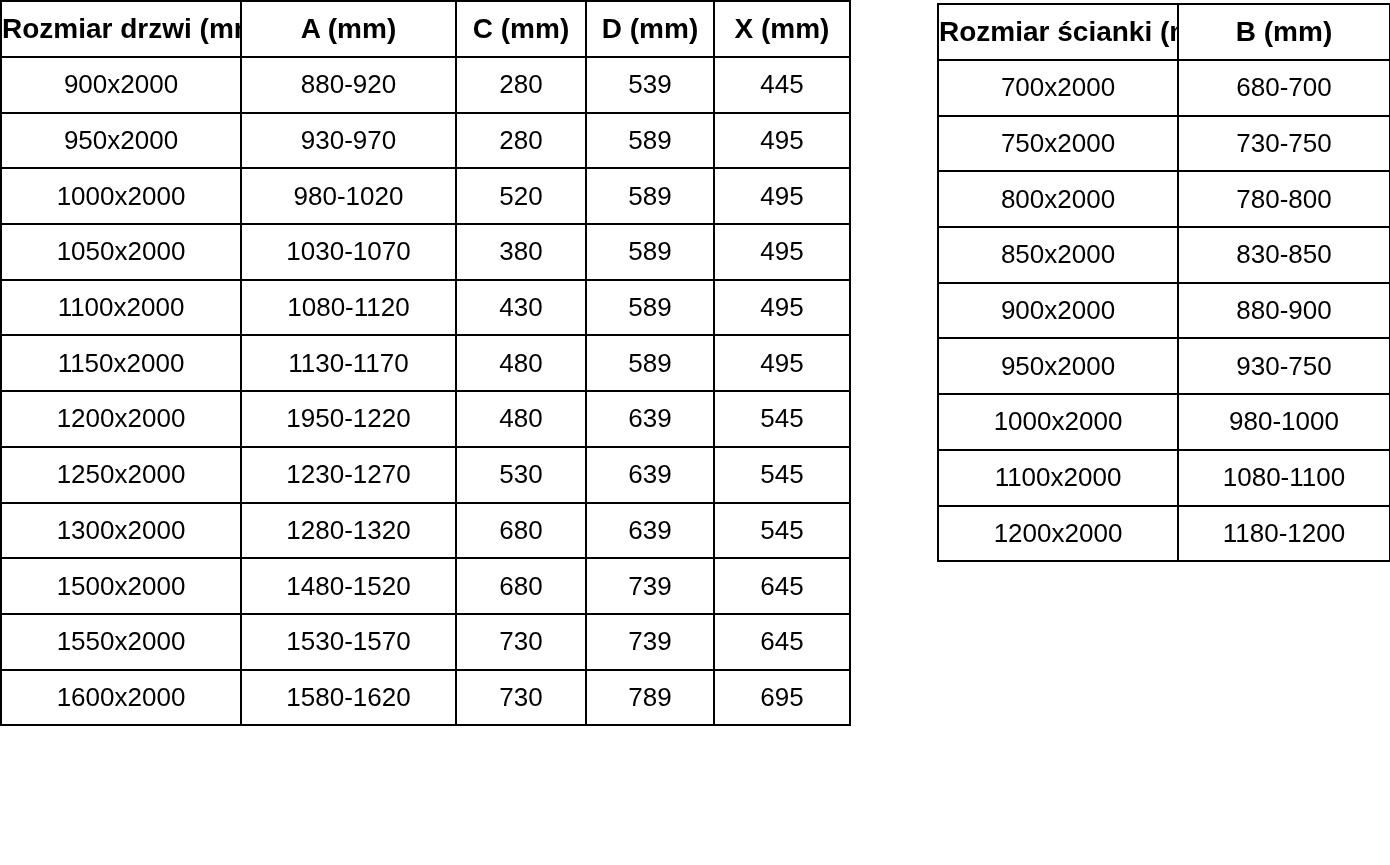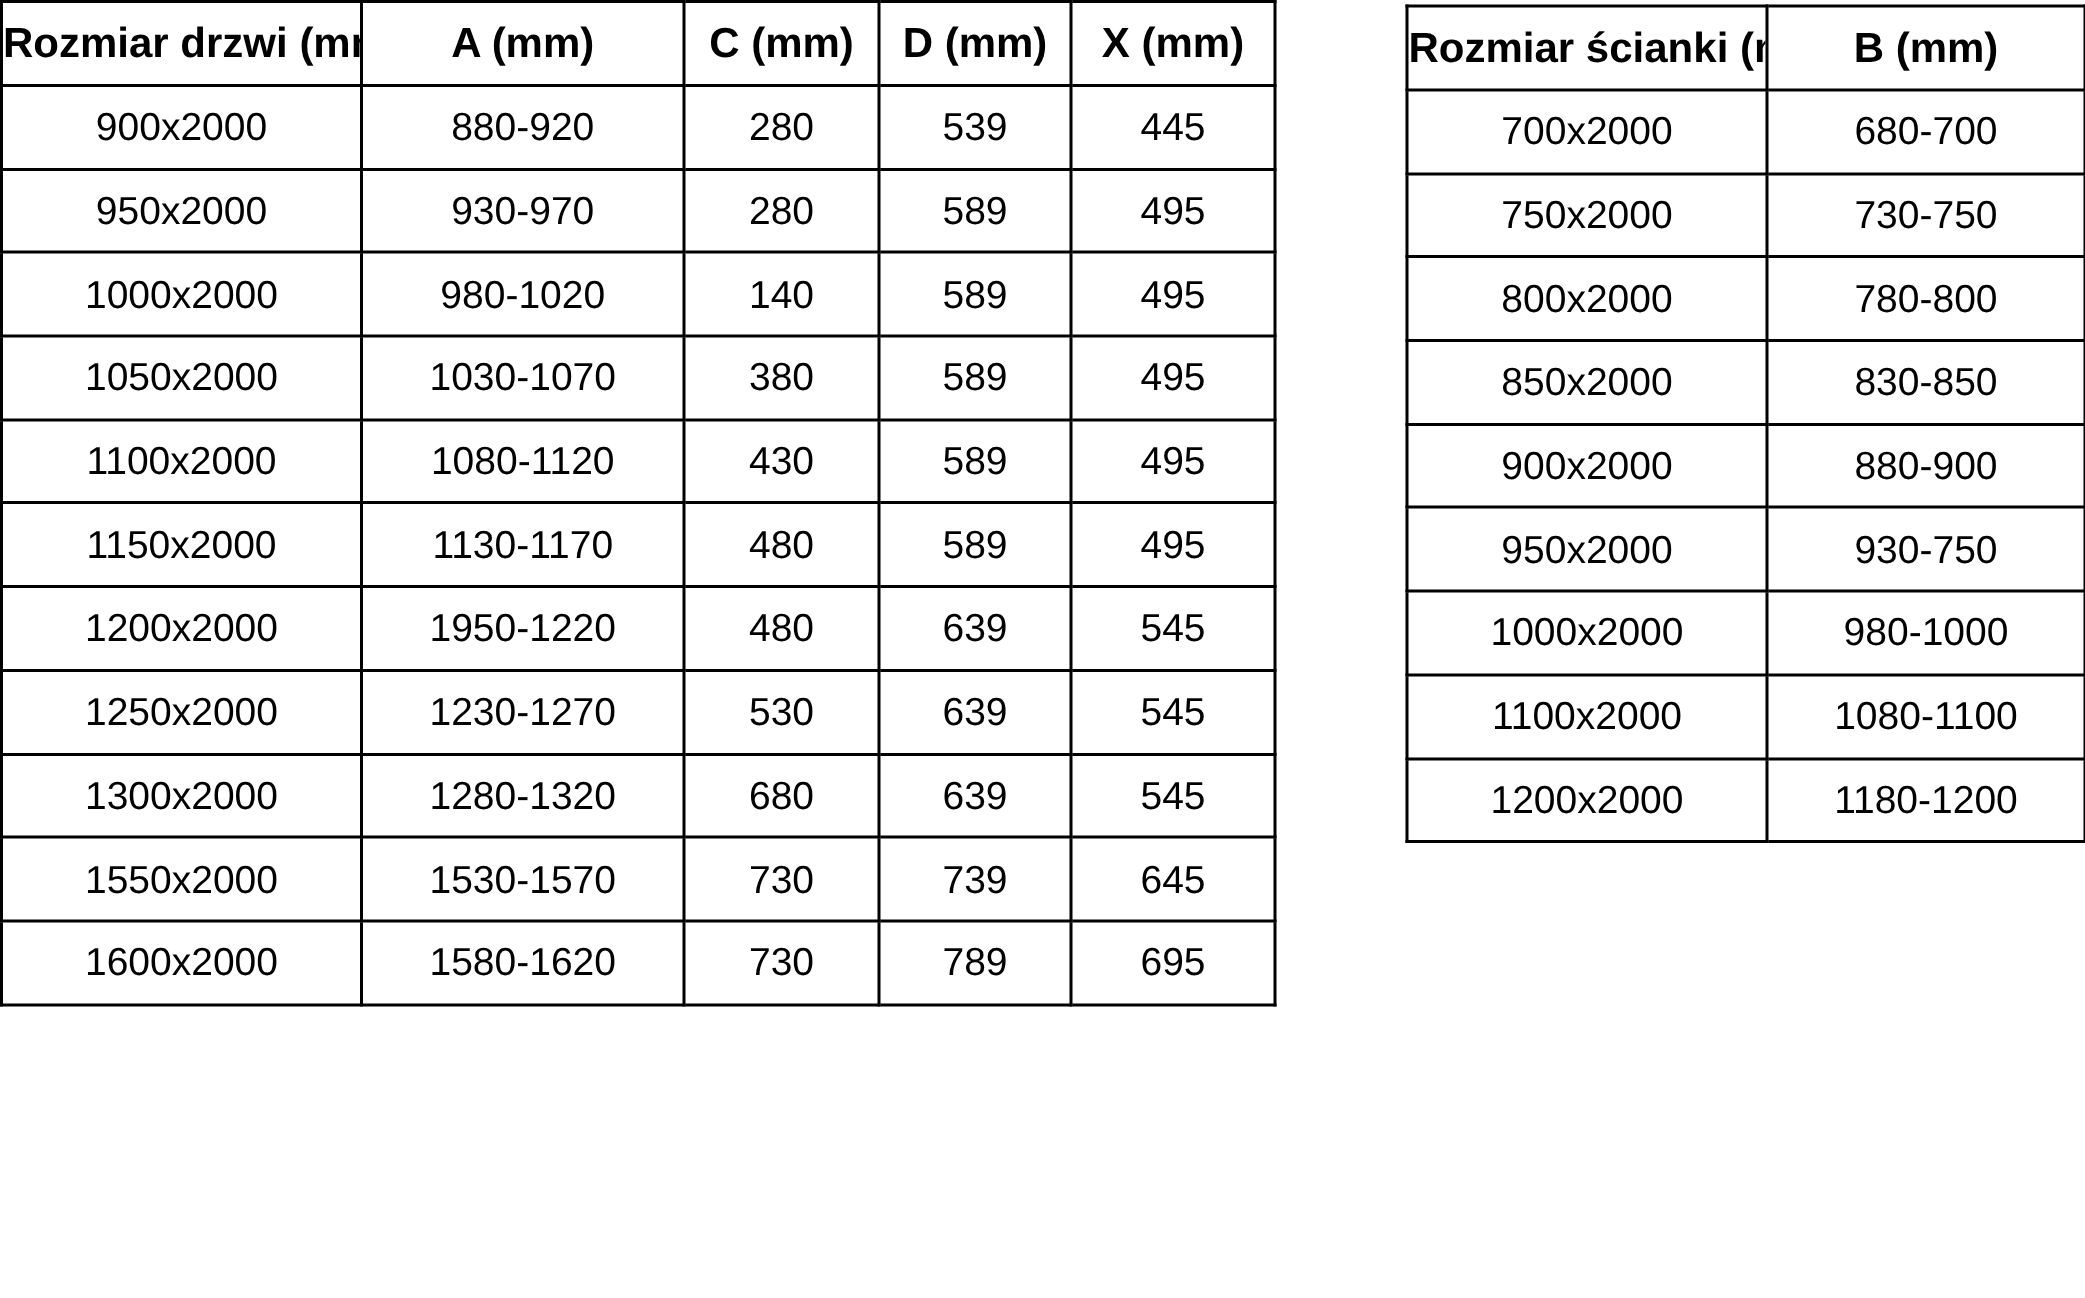--- a/index.html
+++ b/index.html
@@ -80,21 +80,21 @@
       <tr>
         <td>950x2000</td>
         <td>930-970</td>
         <td>280</td>
         <td>589</td>
         <td>495</td>
       </tr>
       <tr>
         <td>1000x2000</td>
         <td>980-1020</td>
-        <td>140</td>
+        <td>520</td>
         <td>589</td>
         <td>495</td>
       </tr>
       <tr>
         <td>1050x2000</td>
         <td>1030-1070</td>
         <td>380</td>
         <td>589</td>
         <td>495</td>
       </tr>
@@ -125,20 +125,27 @@
         <td>530</td>
         <td>639</td>
         <td>545</td>
       </tr>
       <tr>
         <td>1300x2000</td>
         <td>1280-1320</td>
         <td>680</td>
         <td>639</td>
         <td>545</td>
+      </tr>
+      <tr>
+        <td>1500x2000</td>
+        <td>1480-1520</td>
+        <td>680</td>
+        <td>739</td>
+        <td>645</td>
       </tr>
       <tr>
         <td>1550x2000</td>
         <td>1530-1570</td>
         <td>730</td>
         <td>739</td>
         <td>645</td>
       </tr>
       <tr>
         <td>1600x2000</td>

